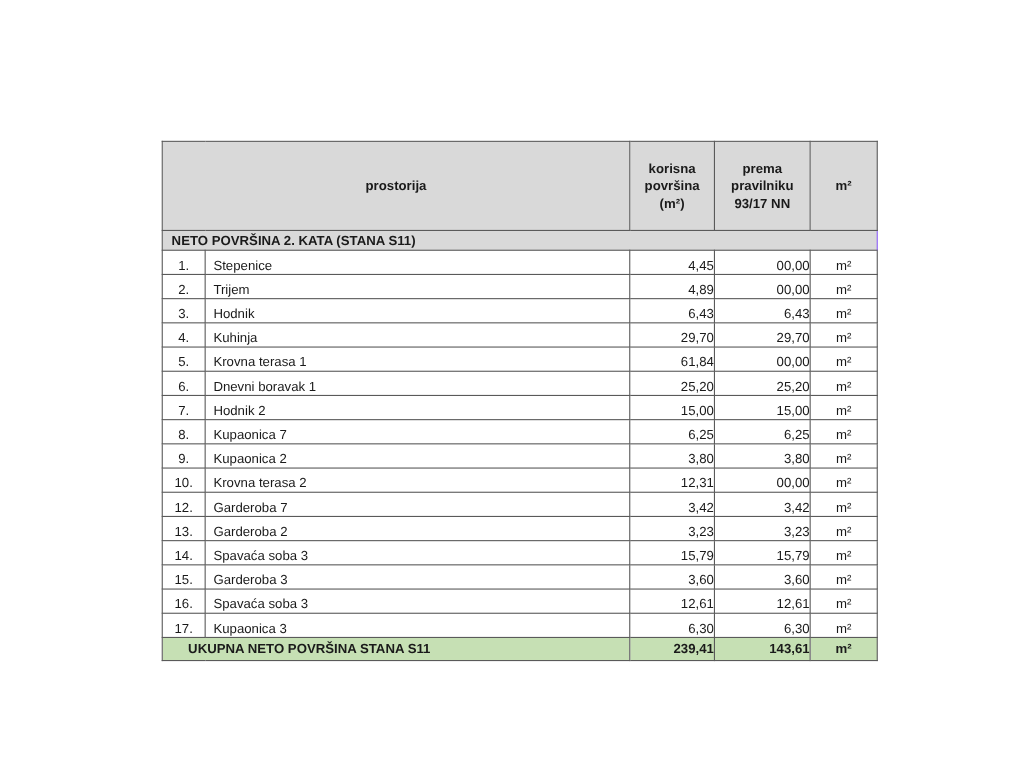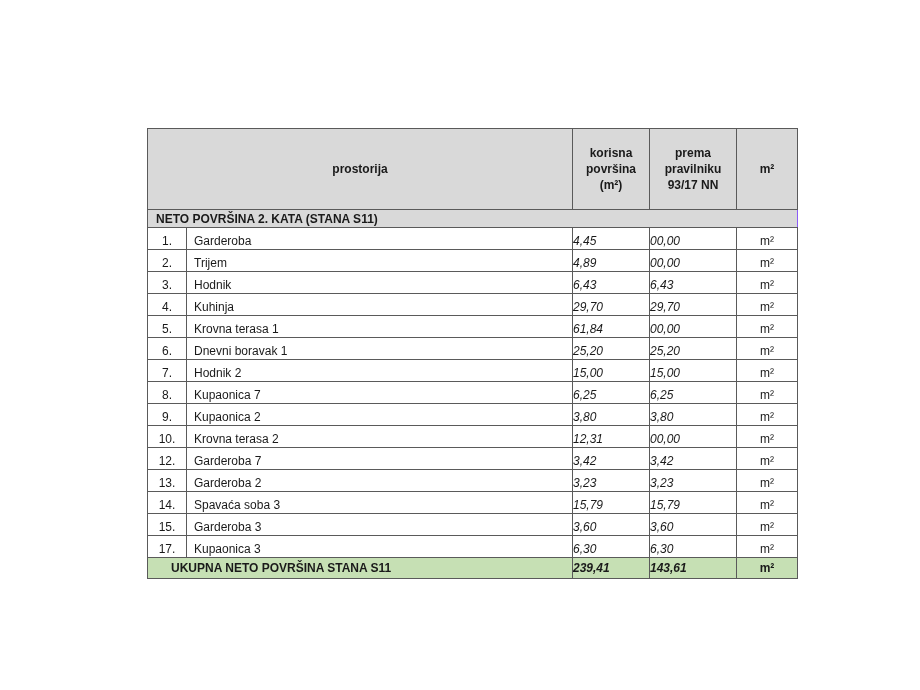--- a/index.html
+++ b/index.html
@@ -22,21 +22,21 @@
     height: 80px; background: #d9d9d9; font-weight: bold; font-size: 12px;
     text-align: center; vertical-align: middle; line-height: 16px; white-space: normal;
   }
   tr.section-row td {
     height: 17px; background: #d9d9d9; font-weight: bold; padding-left: 8px;
     border-left: 1px solid #5a5a5a; border-right: 1px solid #8b5cf6;
   }
   tr.data-row td { height: 20px; vertical-align: bottom; padding-bottom: 1px; }
   td.num { text-align: center; }
   td.name { padding-left: 7px !important; text-align: left; }
-  td.val { text-align: left; font-style: italic; }
+  td.val { text-align: right; }
   td.unit { text-align: center; }
   tr.total-row td { height: 20px; background: #c6e0b4; font-weight: bold; }
   tr.total-row td.total-label { padding-left: 23px; }
 </style>
 </head>
 <body>
 
 <table class="area-table">
   <colgroup>
     <col class="c-num">
@@ -60,21 +60,21 @@
       </th>
       <th><span>m²</span></th>
     </tr>
   </thead>
   <tbody id="table-body">
     <tr class="section-row">
       <td colspan="5">NETO POVRŠINA 2. KATA (STANA S11)</td>
     </tr>
   <tr class="data-row">
         <td class="num">1.</td>
-        <td class="name">Garderoba</td>
+        <td class="name">Stepenice</td>
         <td class="val">4,45</td>
         <td class="val">00,00</td>
         <td class="unit">m²</td>
       </tr>
       <tr class="data-row">
         <td class="num">2.</td>
         <td class="name">Trijem</td>
         <td class="val">4,89</td>
         <td class="val">00,00</td>
         <td class="unit">m²</td>
@@ -157,20 +157,27 @@
         <td class="unit">m²</td>
       </tr>
       <tr class="data-row">
         <td class="num">15.</td>
         <td class="name">Garderoba 3</td>
         <td class="val">3,60</td>
         <td class="val">3,60</td>
         <td class="unit">m²</td>
       </tr>
       <tr class="data-row">
+        <td class="num">16.</td>
+        <td class="name">Spavaća soba 3</td>
+        <td class="val">12,61</td>
+        <td class="val">12,61</td>
+        <td class="unit">m²</td>
+      </tr>
+      <tr class="data-row">
         <td class="num">17.</td>
         <td class="name">Kupaonica 3</td>
         <td class="val">6,30</td>
         <td class="val">6,30</td>
         <td class="unit">m²</td>
       </tr>
     </tbody>
   <tfoot>
     <tr class="total-row">
       <td colspan="2" class="total-label">UKUPNA NETO POVRŠINA STANA S11</td>

